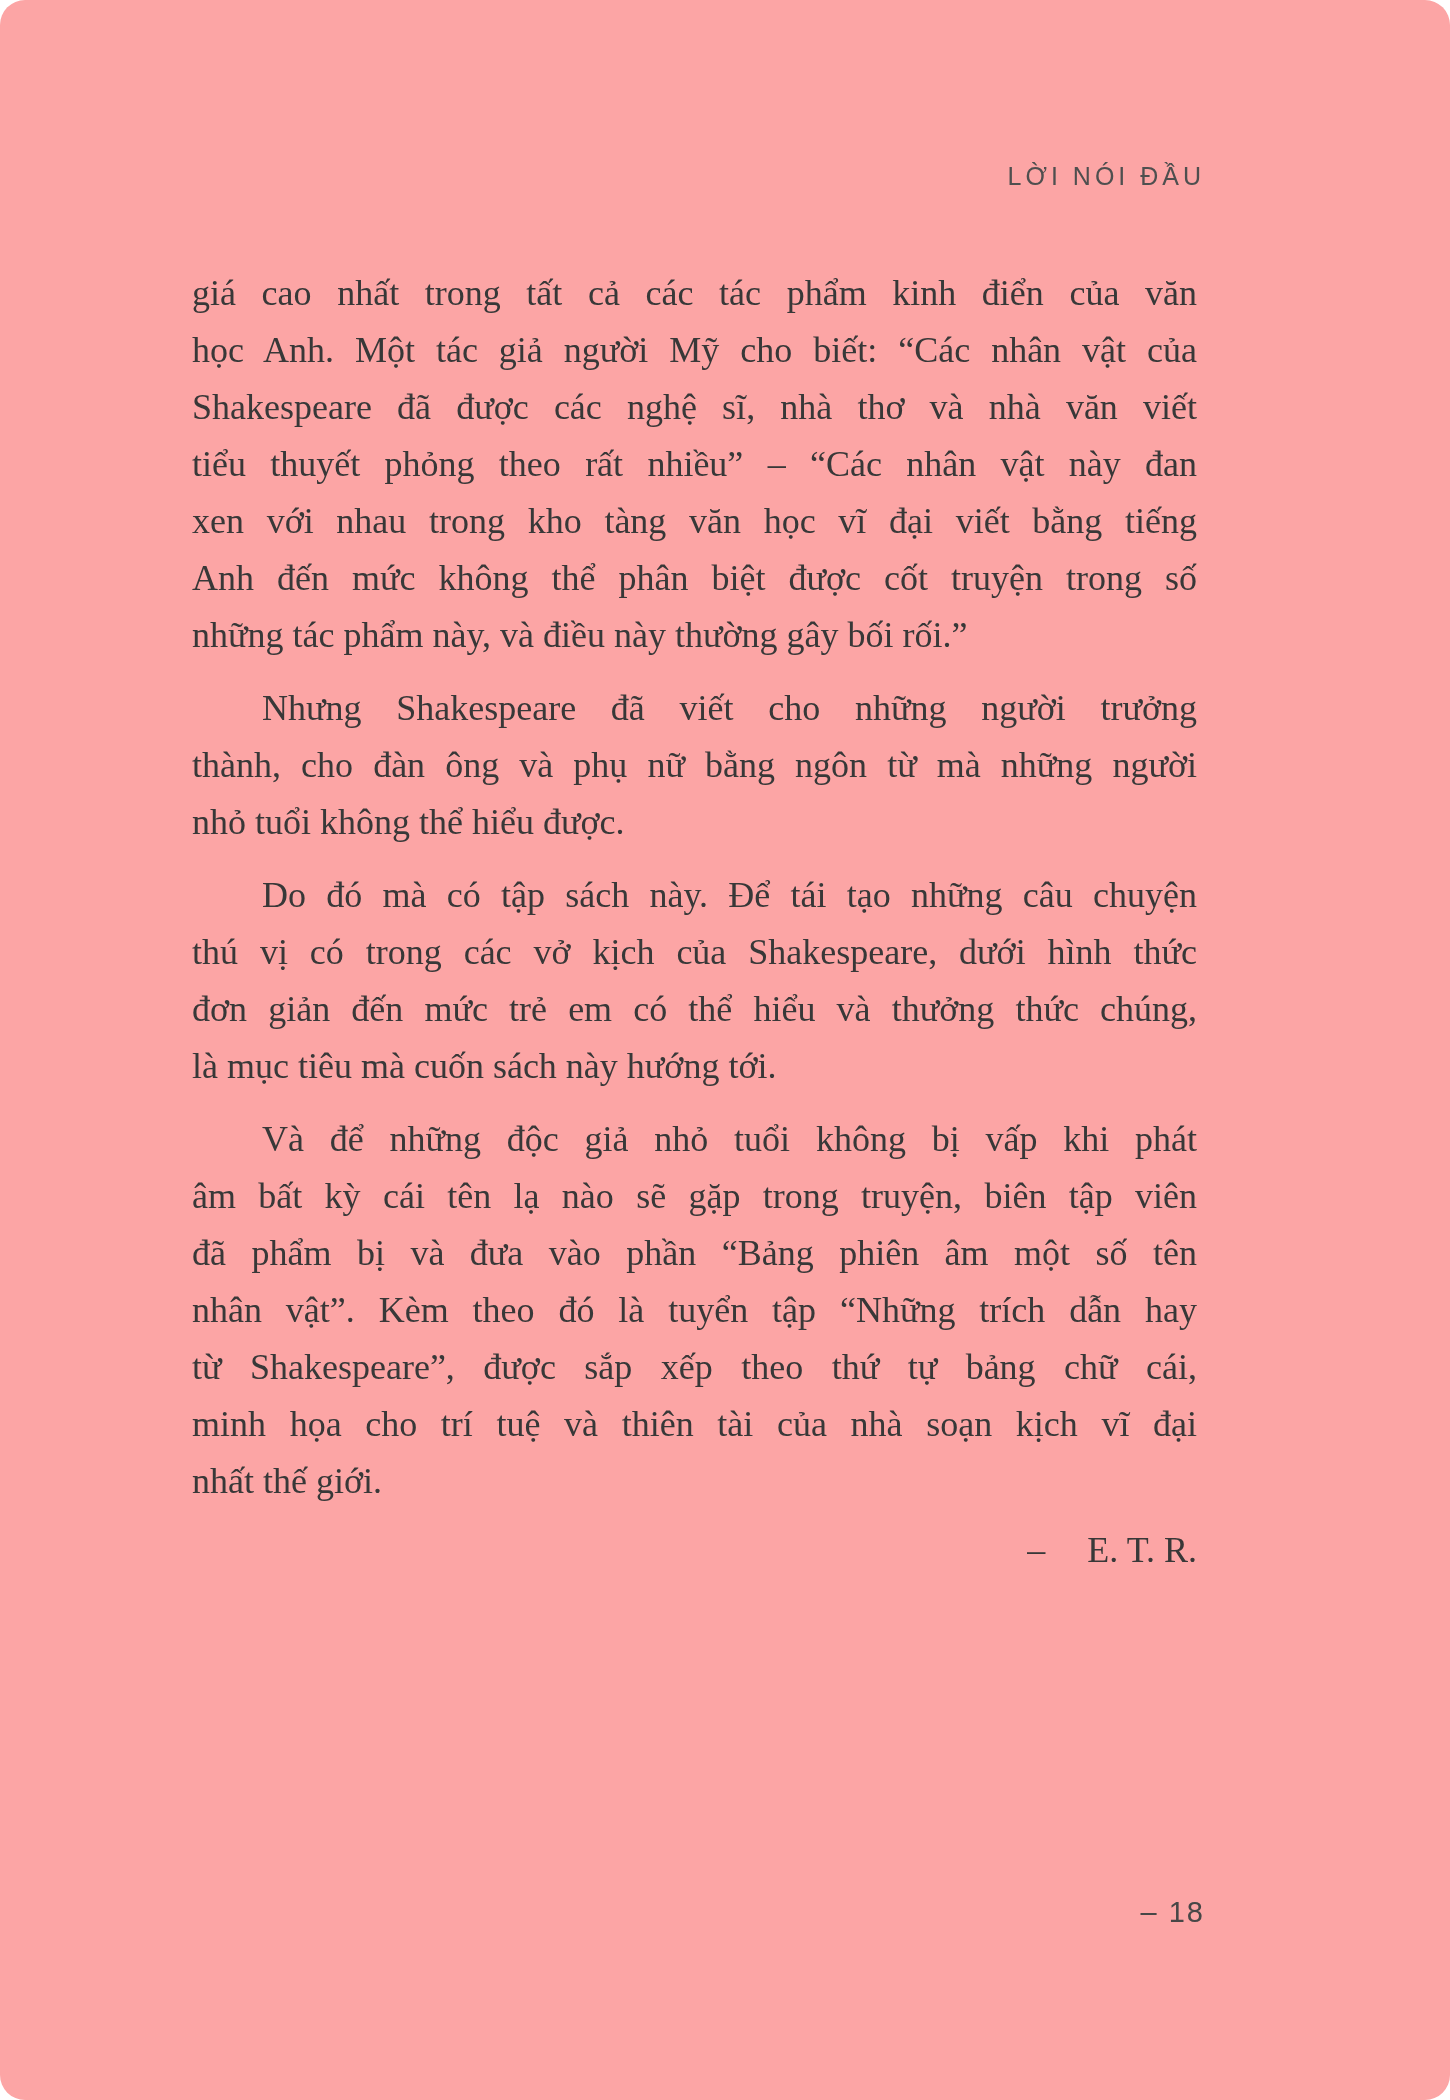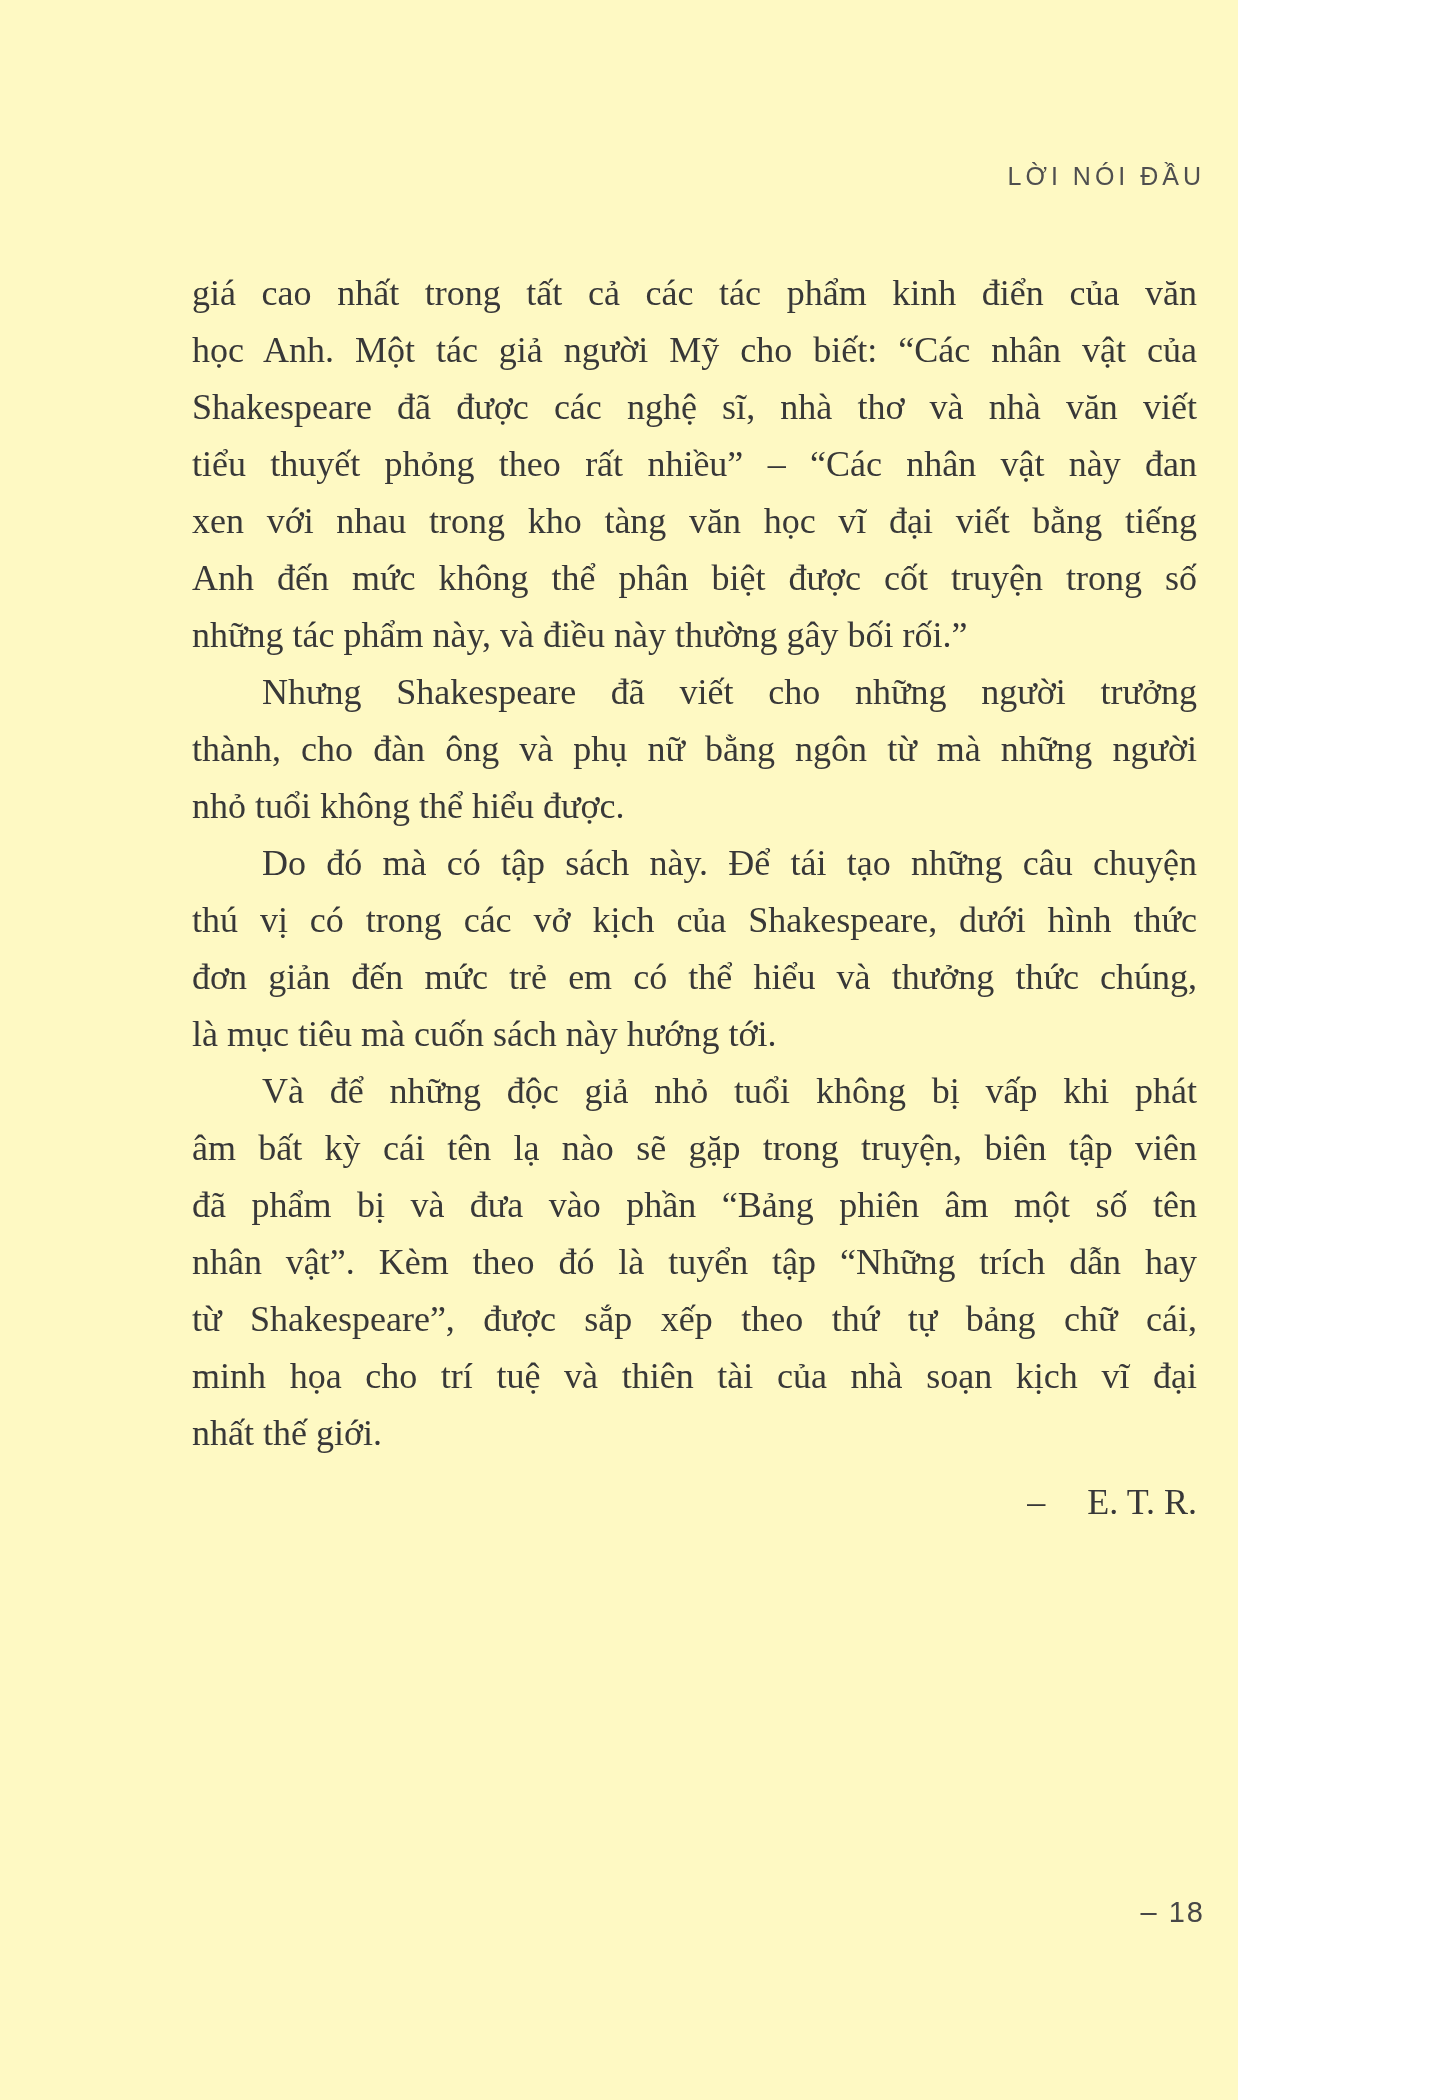--- a/index.html
+++ b/index.html
@@ -1,24 +1,25 @@
 <!DOCTYPE html>
 <html><head>
 <meta charset="utf-8">
 <style>
   html, body { margin: 0; padding: 0; }
   body { background: #ffffff; }
 
   .page {
     position: relative;
-    width: 1238px;
+    width: 1450px;
     height: 2100px;
-    background: #fef9c3;
+    background: #fca5a5;
     overflow: hidden;
     font-family: "Liberation Serif", serif;
+    border-radius: 25px;
   }
 
   .running-header {
     position: absolute;
     top: 162px;
     left: 200px;
     width: 1005px;
     text-align: right;
     font-family: "Liberation Sans", sans-serif;
     font-weight: 400;
@@ -29,21 +30,21 @@
 
   .body-text {
     position: absolute;
     top: 265px;
     left: 192px;
     width: 1005px;
     color: #383838;
   }
 
   .para { margin: 0; }
-  .para + .para { }
+  .para + .para { margin-top: 16px; }
 
   .line {
     font-size: 36px;
     line-height: 57px;
     text-align: justify;
     text-align-last: justify;
     white-space: normal;
   }
   .line.last {
     text-align-last: left;

